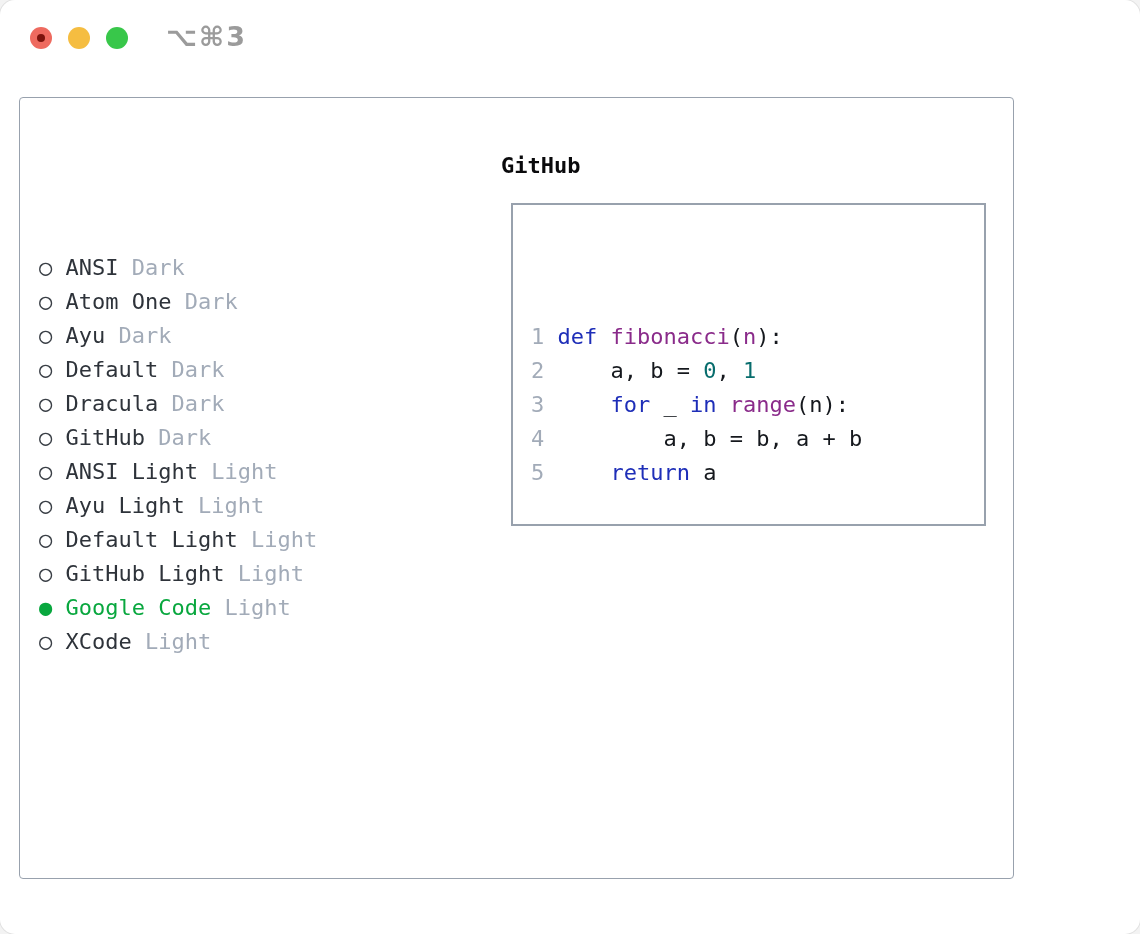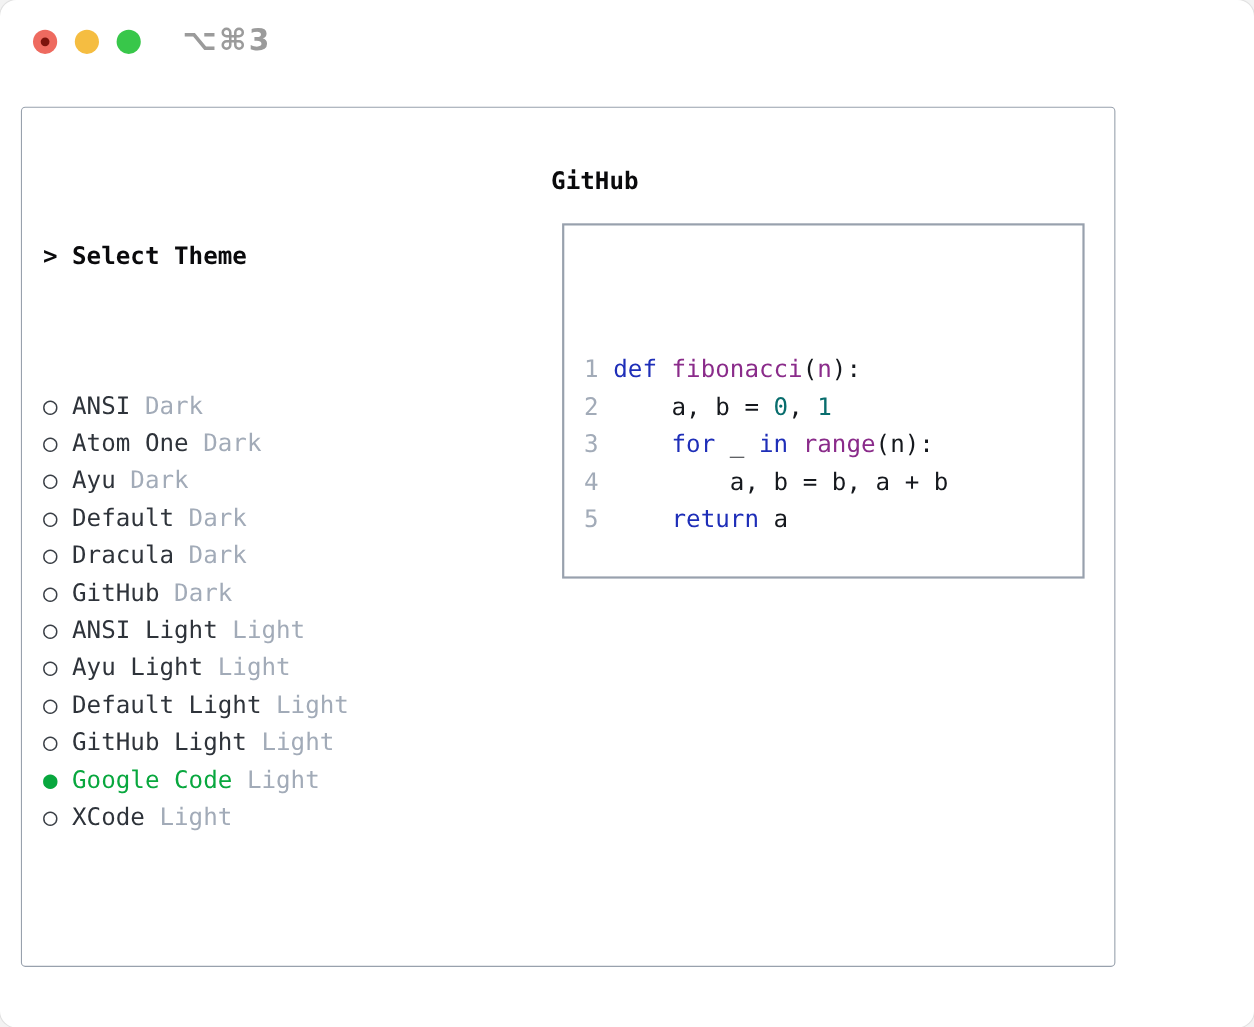--- a/index.html
+++ b/index.html
@@ -84,21 +84,20 @@
         <span class="dot"></span>
       </span>
     <span class="tl tl-yellow"></span>
     <span class="tl tl-green"></span>
     <span class="win-title">⌥⌘3</span>
   </div>
 
   <div class="panel">
 
     <div class="left-col">
-      <div class="row"><span class="marker hdr">&gt;</span><span> </span><span class="hdr">Select Theme</span></div>
 
       <div id="theme-list"><div class="row theme"><span class="marker">○</span><span> </span><span class="theme-name">ANSI</span><span> </span><span class="variant">Dark</span></div><div class="row theme"><span class="marker">○</span><span> </span><span class="theme-name">Atom One</span><span> </span><span class="variant">Dark</span></div><div class="row theme"><span class="marker">○</span><span> </span><span class="theme-name">Ayu</span><span> </span><span class="variant">Dark</span></div><div class="row theme"><span class="marker">○</span><span> </span><span class="theme-name">Default</span><span> </span><span class="variant">Dark</span></div><div class="row theme"><span class="marker">○</span><span> </span><span class="theme-name">Dracula</span><span> </span><span class="variant">Dark</span></div><div class="row theme"><span class="marker">○</span><span> </span><span class="theme-name">GitHub</span><span> </span><span class="variant">Dark</span></div><div class="row theme"><span class="marker">○</span><span> </span><span class="theme-name">ANSI Light</span><span> </span><span class="variant">Light</span></div><div class="row theme"><span class="marker">○</span><span> </span><span class="theme-name">Ayu Light</span><span> </span><span class="variant">Light</span></div><div class="row theme"><span class="marker">○</span><span> </span><span class="theme-name">Default Light</span><span> </span><span class="variant">Light</span></div><div class="row theme"><span class="marker">○</span><span> </span><span class="theme-name">GitHub Light</span><span> </span><span class="variant">Light</span></div><div class="row theme selected"><span class="marker">●</span><span> </span><span class="theme-name">Google Code</span><span> </span><span class="variant">Light</span></div><div class="row theme"><span class="marker">○</span><span> </span><span class="theme-name">XCode</span><span> </span><span class="variant">Light</span></div></div>
 
       <div class="spacer"></div>
 
       
 
       
 
       

